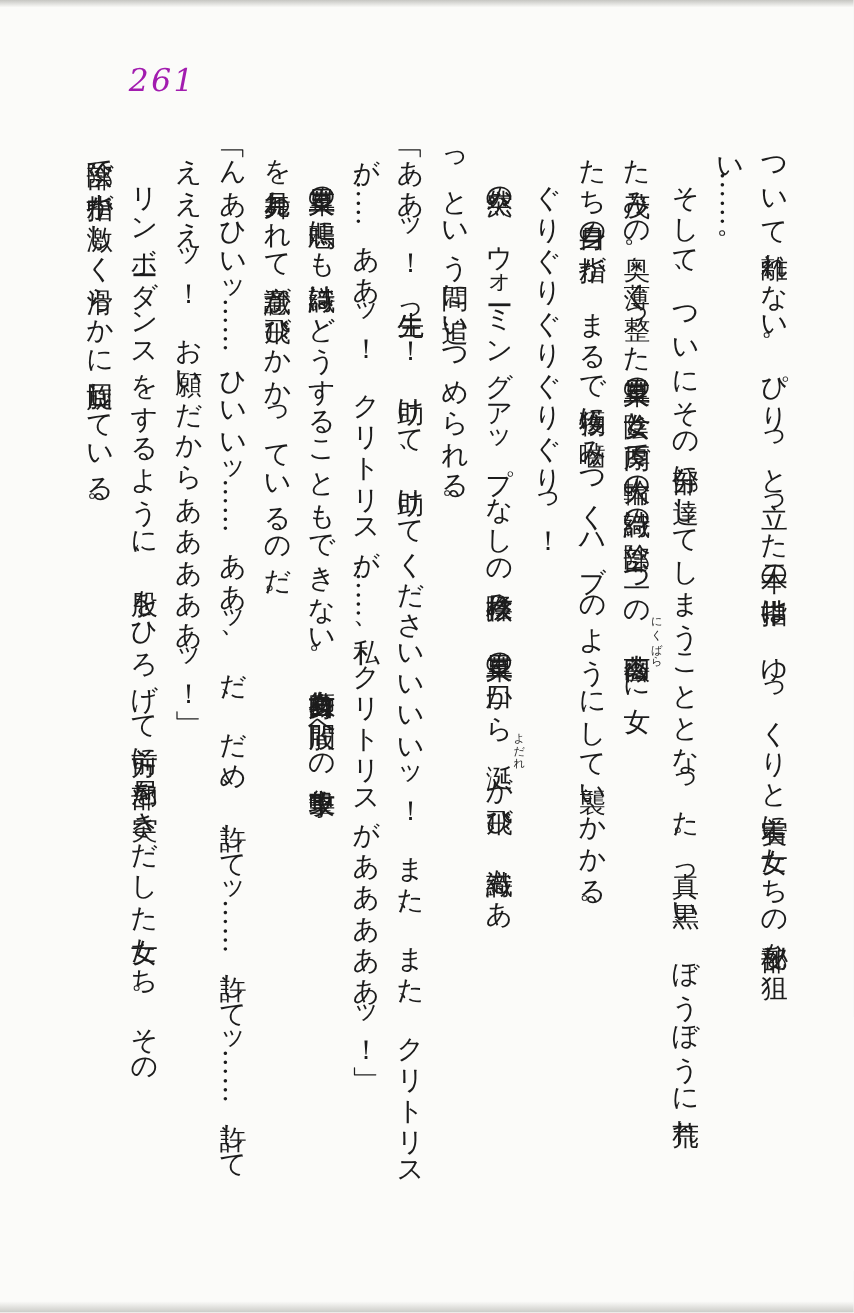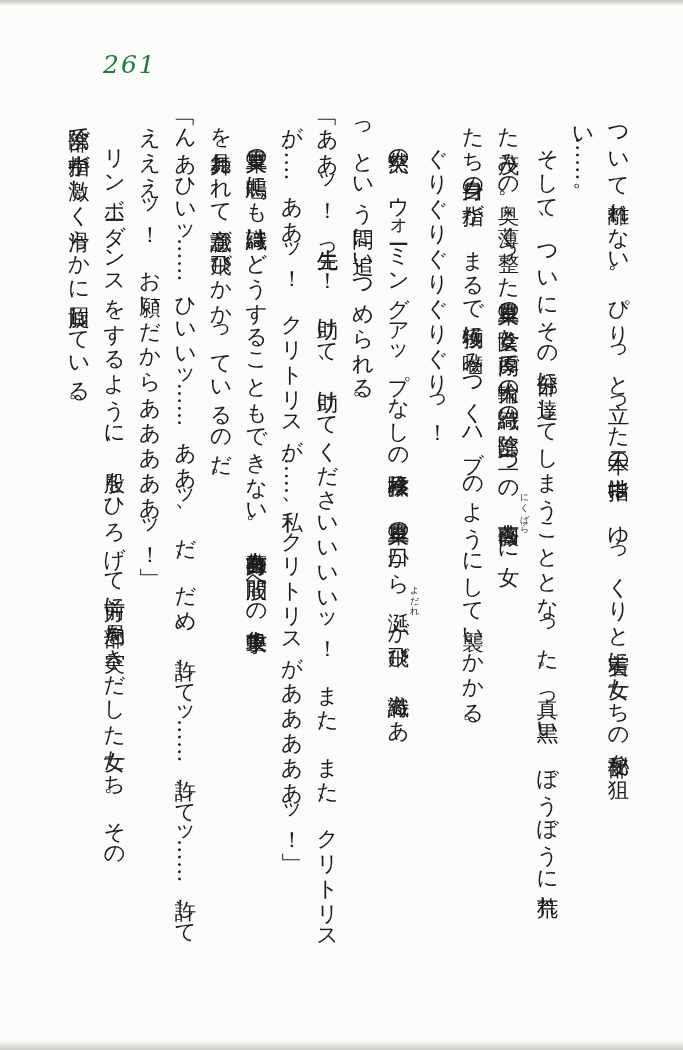--- a/index.html
+++ b/index.html
@@ -22,21 +22,21 @@
   .page .edge-bottom {
     position: absolute; bottom: 0; left: 0; right: 0; height: 9px;
     background: linear-gradient(rgba(251,251,249,0), #cbcbc7);
   }
   .page-number {
     position: absolute;
     top: 50px; left: 103px;
     font-style: italic;
     font-size: 25px;
     letter-spacing: 2px;
-    color: #15803d;
+    color: #a21caf;
   }
   .text-block {
     position: absolute;
     top: 112px;
     right: 47px;
     writing-mode: vertical-rl;
     text-orientation: mixed;
     color: #1c1c1c;
   }
   .text-column {

